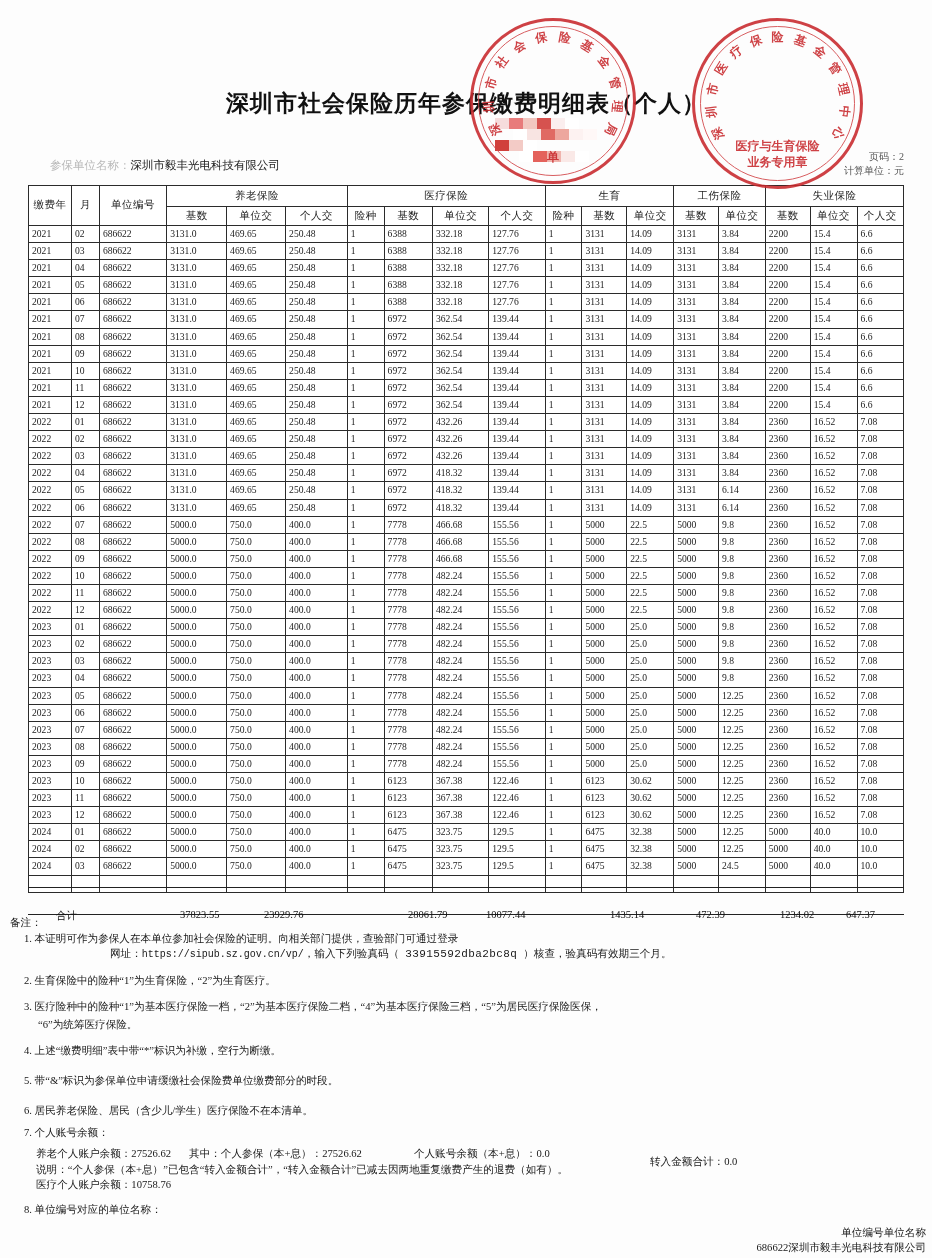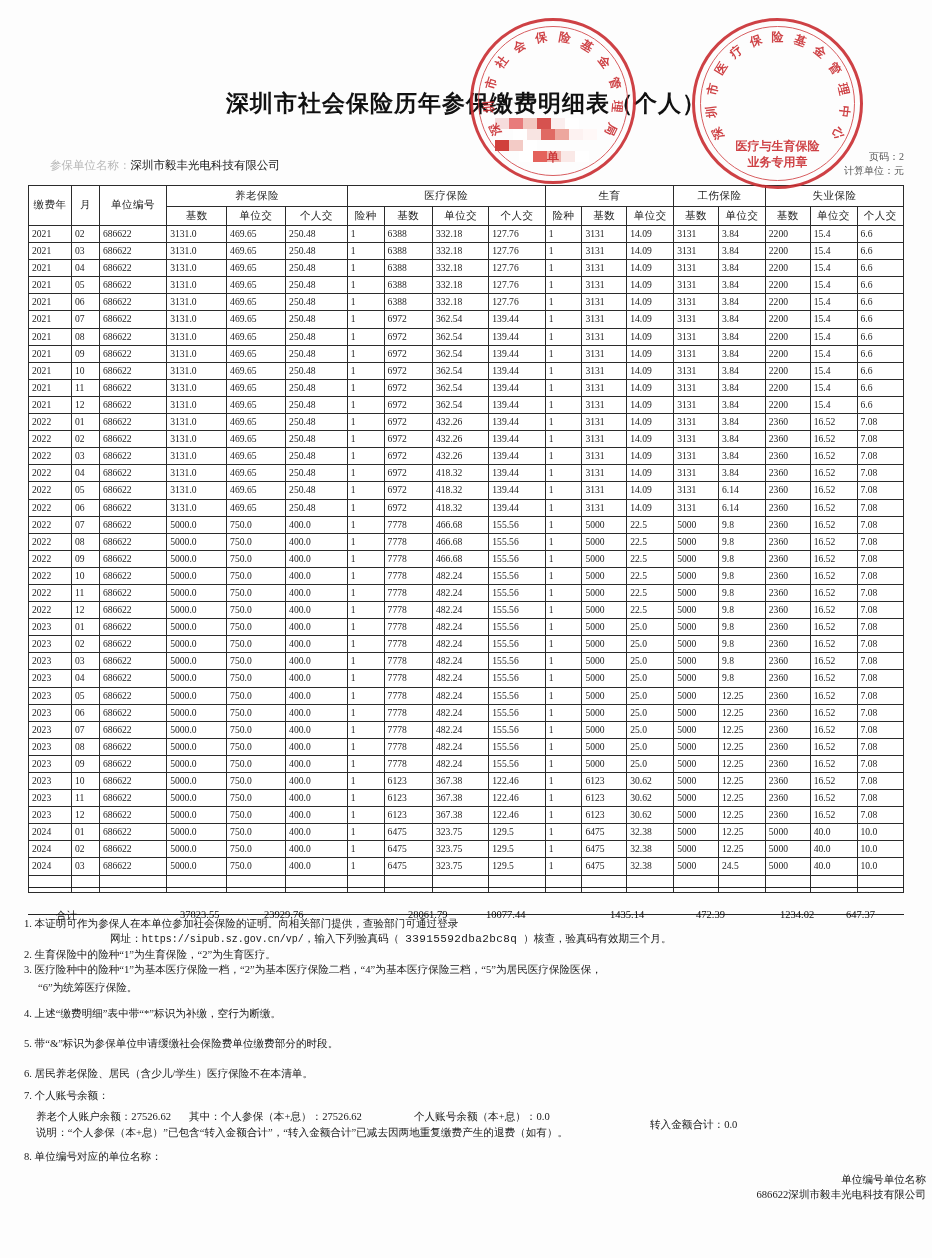--- a/index.html
+++ b/index.html
@@ -186,21 +186,21 @@
   #remarks {
     position: absolute;
     left: 10px;
     top: 915px;
     width: 916px;
     font-size: 10.6px;
     line-height: 15px;
     color: #171717;
   }
   #remarks .rtitle { margin-bottom: 1px; }
-  #remarks .item { margin-top: 0; padding-left: 14px; text-indent: 0; }
+  #remarks .item { margin-top: 11px; padding-left: 14px; text-indent: 0; }
   #remarks .item.tight { margin-top: 1px; }
   #remarks .sub { padding-left: 86px; }
   .vcode {
     font-family: "Liberation Mono", "DejaVu Sans Mono", monospace;
     font-size: 11px;
     letter-spacing: .4px;
     padding: 0 6px;
   }
   .mono-url {
     font-family: "Liberation Mono", "DejaVu Sans Mono", monospace;
@@ -1130,20 +1130,21 @@
     <span class="tl" style="left:236px;">23929.76</span>
     <span class="tl" style="left:380px;">28061.79</span>
     <span class="tl" style="left:458px;">10077.44</span>
     <span class="tl" style="left:582px;">1435.14</span>
     <span class="tl" style="left:668px;">472.39</span>
     <span class="tl" style="left:752px;">1234.02</span>
     <span class="tl" style="left:818px;">647.37</span>
   </div>
 
   <div id="remarks">
+    <div class="rtitle">备注：</div>
 
     <div class="item tight">
       <span>1. 本证明可作为参保人在本单位参加社会保险的证明。向相关部门提供，查验部门可通过登录</span>
       <div class="sub">
         <span>网址：</span><span class="mono-url">https://sipub.sz.gov.cn/vp/</span><span>，输入下列验真码（</span><span class="vcode">33915592dba2bc8q</span><span>）核查，验真码有效期三个月。</span>
       </div>
     </div>
 
     <div class="item">2. 生育保险中的险种“1”为生育保险，“2”为生育医疗。</div>
 
@@ -1158,20 +1159,23 @@
     <div class="item" style="margin-top:7px;">7. 个人账号余额：</div>
 
     <div id="acct">
       <div class="ln">
         <span>养老个人账户余额：</span><span>27526.62</span><span class="spc"></span><span>其中：个人参保（本+息）：</span><span>27526.62</span><span class="spc-lg"></span><span>个人账号余额（本+息）：</span><span>0.0</span>
       </div>
       <div class="transfer">
         <span>转入金额合计：</span><span>0.0</span>
       </div>
       <div class="ln">说明：“个人参保（本+息）”已包含“转入金额合计”，“转入金额合计”已减去因两地重复缴费产生的退费（如有）。</div>
+      <div class="ln">
+        <span>医疗个人账户余额：</span><span>10758.76</span>
+      </div>
     </div>
 
     <div class="item" style="margin-top:9px;">8. 单位编号对应的单位名称：</div>
 
     <div id="unitmap">
       <div class="hdr">
         <span class="n2">单位编号</span><span>单位名称</span>
       </div>
       <div class="row">
         <span class="n2">686622</span><span>深圳市毅丰光电科技有限公司</span>

